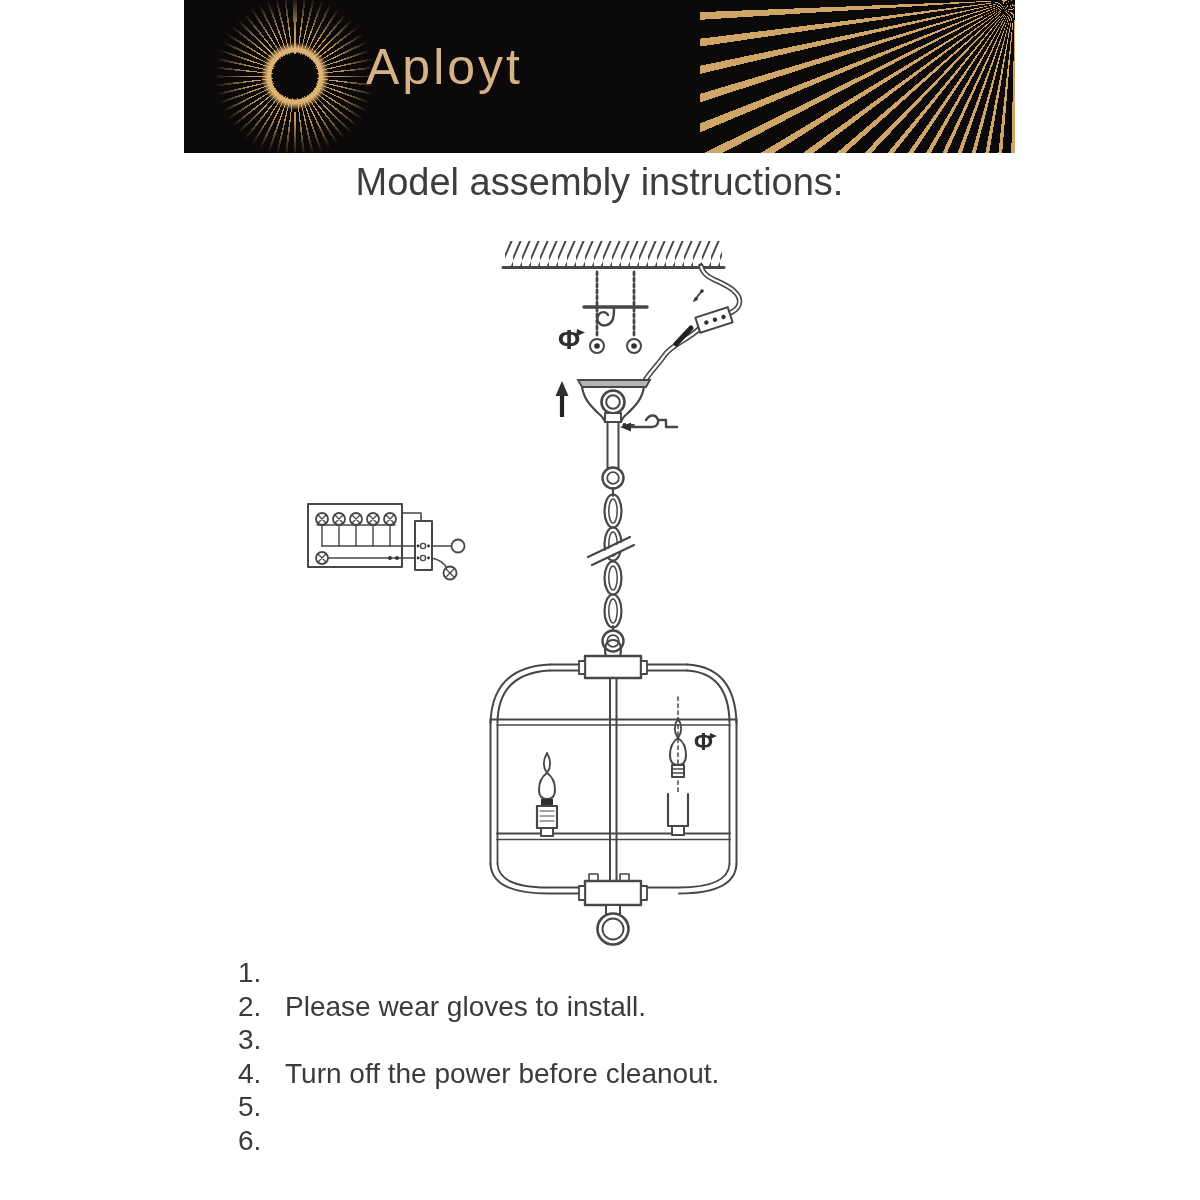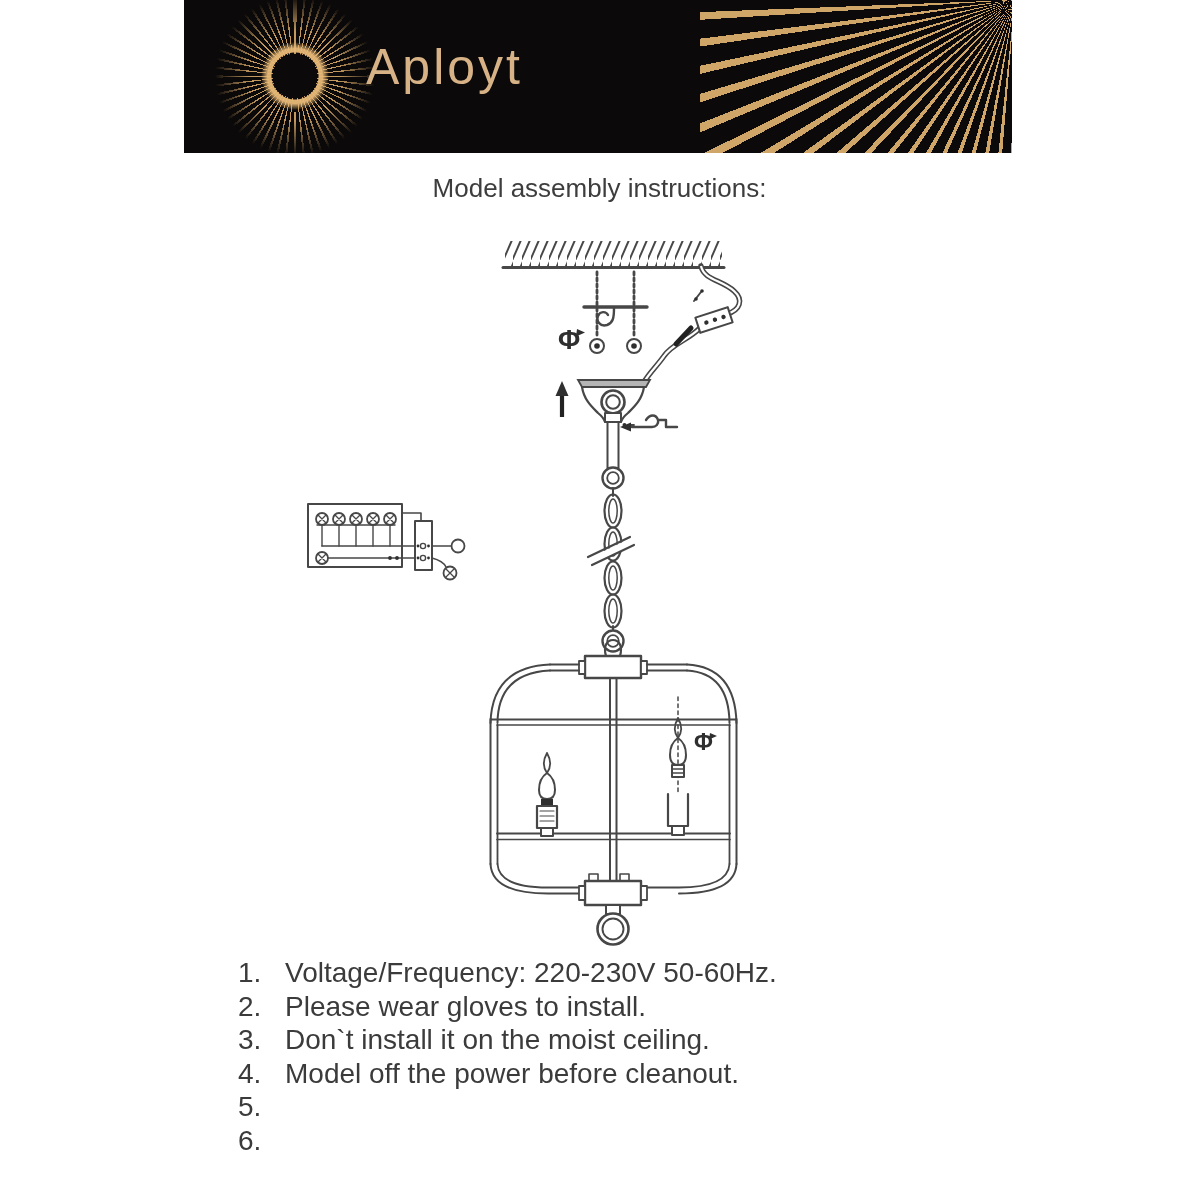--- a/index.html
+++ b/index.html
@@ -1,31 +1,31 @@
 <!DOCTYPE html>
 <html><head>
 <meta charset="utf-8">
 <style>
   html,body{margin:0;padding:0;background:#fff;}
   .page{position:relative;width:1012px;height:1200px;background:#fff;overflow:hidden;
-        font-family:"Liberation Sans", sans-serif;color:#3b3b3b;}
+        font-family:"Liberation Sans", sans-serif;color:#3b3b3b;padding-left:39px;}
   
   .hdr{position:absolute;left:184px;top:0;width:831px;height:153px;background:#0b0909;overflow:hidden;}
   .sunburst{position:absolute;left:26px;top:-9px;width:170px;height:170px;border-radius:50%;
     background:
       radial-gradient(circle, #0b0909 0 22px, rgba(0,0,0,0) 22.5px),
       radial-gradient(circle, rgba(0,0,0,0) 0 23px, rgba(232,186,120,.95) 24px 27.5px, rgba(232,186,120,0) 34px),
       radial-gradient(circle, rgba(11,9,9,0) 0 44px, #0b0909 80px),
       repeating-conic-gradient(#c59a5f 0deg 1.6deg, rgba(11,9,9,0) 1.6deg 6.4deg);}
   .brand{position:absolute;left:182px;top:38px;font-size:50px;letter-spacing:3px;color:#d7b286;font-weight:400;}
   .rays{position:absolute;right:0;top:0;width:315px;height:153px;
     background:repeating-conic-gradient(from 95deg at 100% 0%, rgba(0,0,0,0) 0deg 3.4deg, #cfa668 3.4deg 4.8deg);}
   
-  .title{position:absolute;left:184px;top:170px;width:831px;text-align:center;
-         font-size:26px;line-height:36px;color:#3d3d3d;}
+  .title{position:absolute;left:184px;top:164px;width:831px;text-align:center;
+         font-size:38px;line-height:36px;color:#3d3d3d;}
   
   .draw{position:absolute;left:280px;top:235px;}
   .k{stroke:#474747;fill:none;stroke-linecap:round;stroke-linejoin:round;}
   .kf{stroke:#474747;fill:#fff;stroke-linejoin:round;}
   .dark{fill:#2f2f2f;stroke:none;}
   .sym{font-family:"Liberation Sans",sans-serif;font-weight:bold;fill:#2f2f2f;}
   
   .instructions{position:absolute;left:238px;top:956px;width:770px;font-size:28px;color:#3b3b3b;}
   .item{display:flex;line-height:33.6px;}
   .num{width:47px;flex:none;}
@@ -226,33 +226,31 @@
       <circle class="k" cx="458" cy="546" r="6.5" stroke-width="1.8"></circle>
       <path class="k" d="M432,558 C440,560 444,563 446,567" stroke-width="1.6"></path>
       <circle class="k" cx="450" cy="573" r="6.5" stroke-width="1.8"></circle>
       <path class="k" d="M445.5,568.5 l9,9 M445.5,577.5 l9,-9" stroke-width="1.3"></path>
     </g>
   </svg>
 
   <div class="instructions">
     <div class="item">
       <span class="num">1.</span>
-      <span>Voltage/Frequency: 220-230V 50-60Hz.</span>
     </div>
     <div class="item">
       <span class="num">2.</span>
       <span>Please wear gloves to install.</span>
     </div>
     <div class="item">
       <span class="num">3.</span>
-      <span>Don`t install it on the moist ceiling.</span>
     </div>
     <div class="item">
       <span class="num">4.</span>
-      <span>Model off the power before cleanout.</span>
+      <span>Turn off the power before cleanout.</span>
     </div>
     <div class="item">
       <span class="num">5.</span>
     </div>
     <div class="item">
       <span class="num">6.</span>
     </div>
   </div>
 
 </div>

